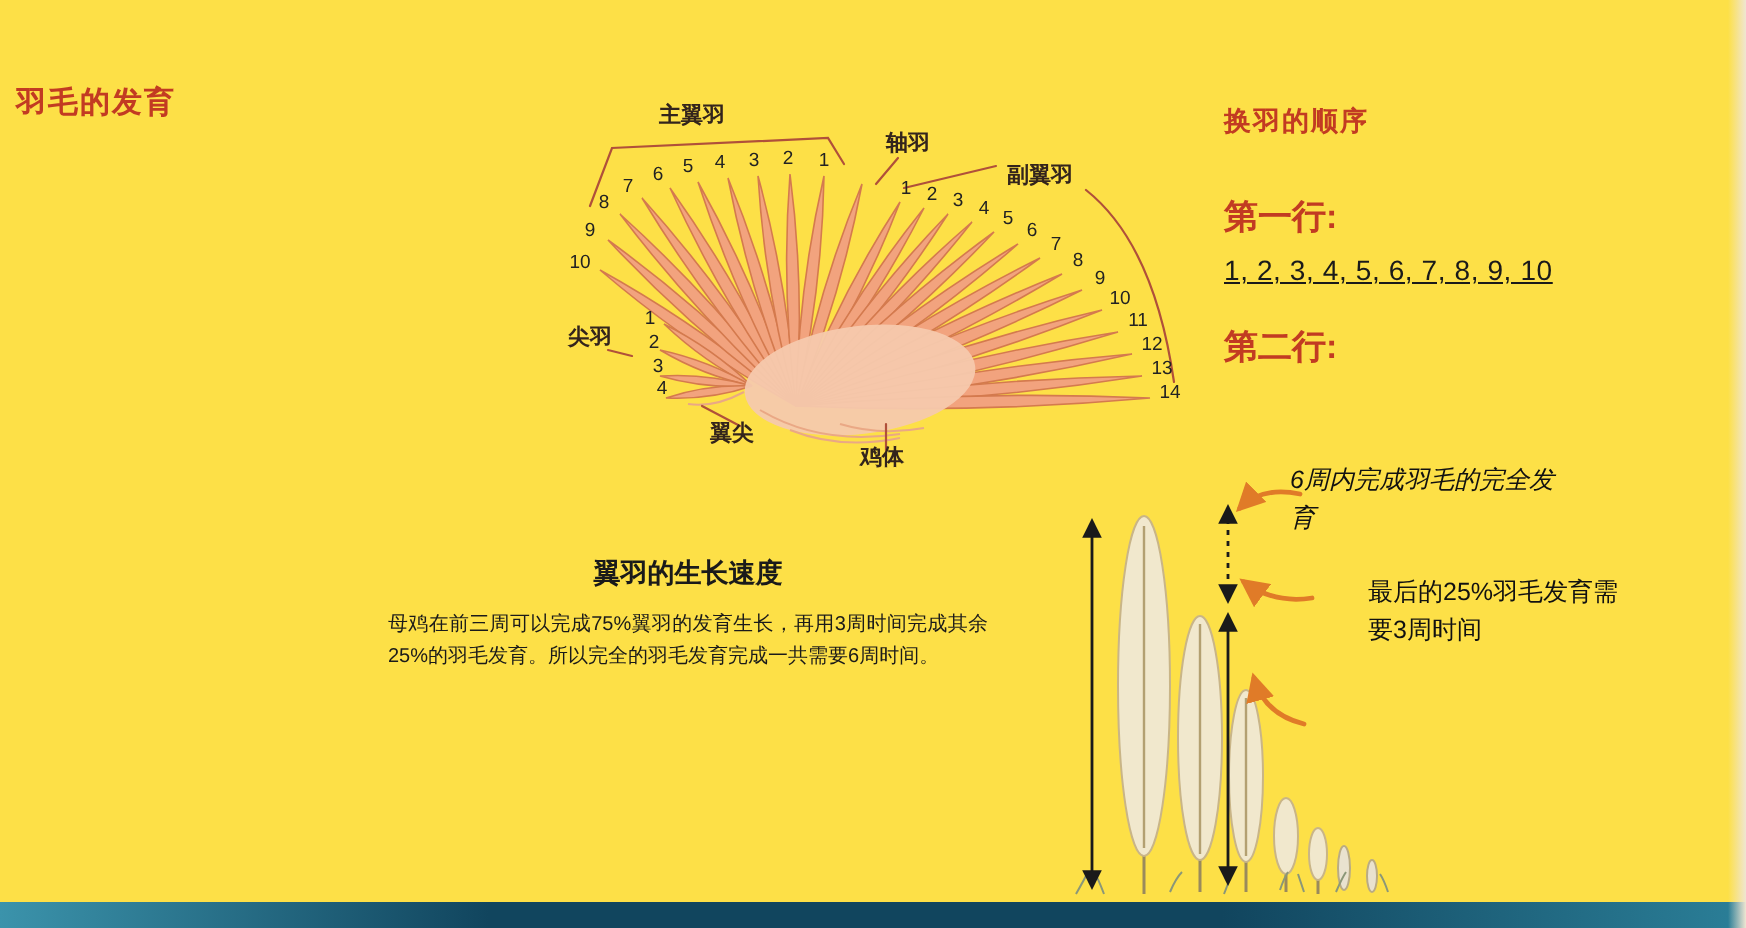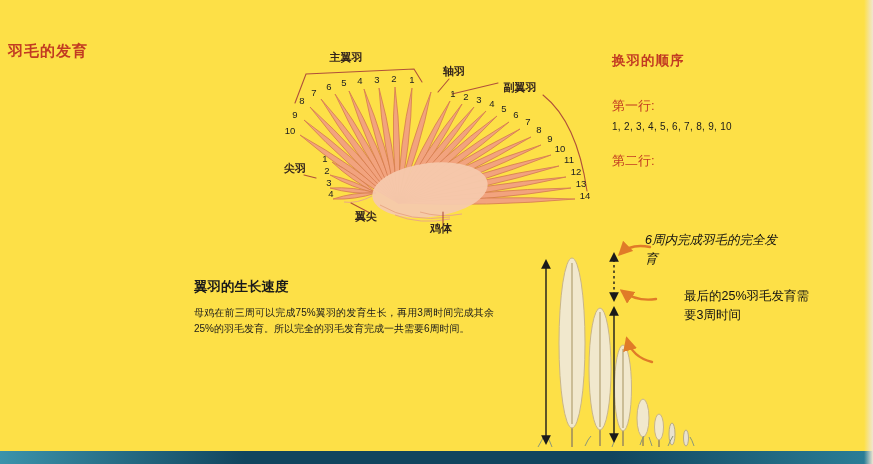--- a/index.html
+++ b/index.html
@@ -11,24 +11,24 @@
   }
   .page-title {
     position:absolute; left:8px; top:42px; font-size:15px; font-weight:bold;
     color:var(--accent); letter-spacing:1px;
   }
   .rearing { position:absolute; left:30px; top:110px; width:222px; }
   .rearing h2 { font-size:13px; font-weight:bold; margin-bottom:7px; }
   .rearing p  { font-size:12.5px; line-height:1.58; text-align:justify; }
   .molt { position:absolute; left:612px; top:52px; width:258px; }
   .molt h2 { font-size:13.5px; font-weight:bold; color:var(--accent); margin-bottom:27px; letter-spacing:1px; }
-  .molt .row-label { font-size:13px; font-weight:normal; color:var(--accent); margin-bottom:5px; }
-  .molt .row-values { font-size:10px; line-height:1.45; margin-bottom:17px; letter-spacing:.3px; }
+  .molt .row-label { font-size:17px; font-weight:bold; color:var(--accent); margin-bottom:5px; }
+  .molt .row-values { font-size:14px; line-height:1.45; margin-bottom:17px; letter-spacing:.3px;text-decoration:underline; }
   .growth { position:absolute; left:194px; top:278px; width:300px; }
-  .growth h2 { font-size:13.5px; font-weight:bold; margin-bottom:9px; }
+  .growth h2 { font-size:13.5px; font-weight:bold; margin-bottom:9px;text-align:center; }
   .growth p  { font-size:10px; line-height:1.6; text-align:justify; }
   .note { position:absolute; font-size:12.5px; line-height:1.5; color:#111; }
   .note1 { left:645px; top:231px; width:132px;font-style:italic; }
   .note2 { left:684px; top:287px; width:128px; }
   .note3 { left:646px; top:344px; width:100px; }
   .overlay { position:absolute; left:0; top:0; width:873px; height:464px; }
   .overlay text { font-family:"Liberation Sans","DejaVu Sans",sans-serif; }
   .num    { font-size:9.5px; fill:#222; text-anchor:middle; }
   .wlabel { font-size:11px; font-weight:bold; fill:#33241c; text-anchor:middle; }
   .wlabel.start { text-anchor:start; }

